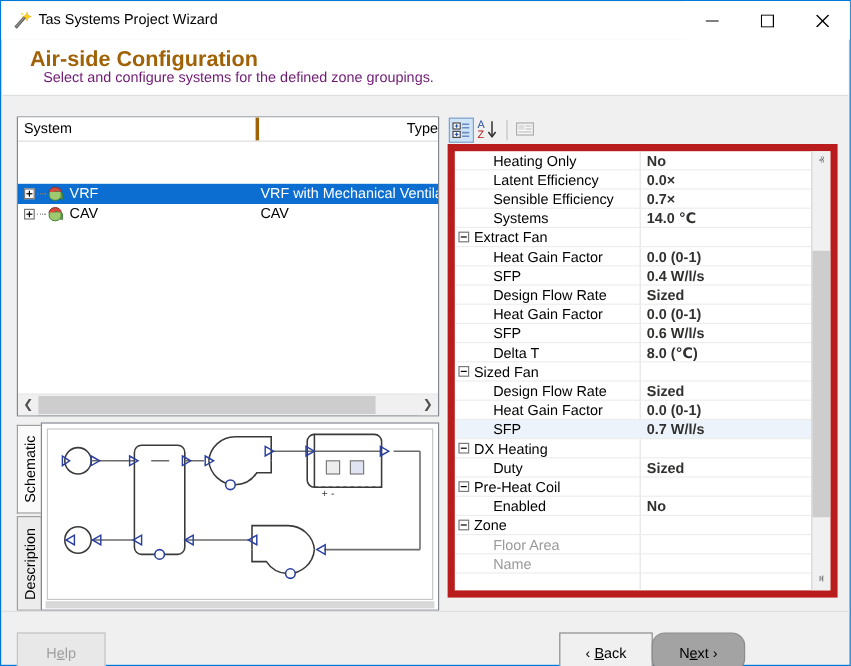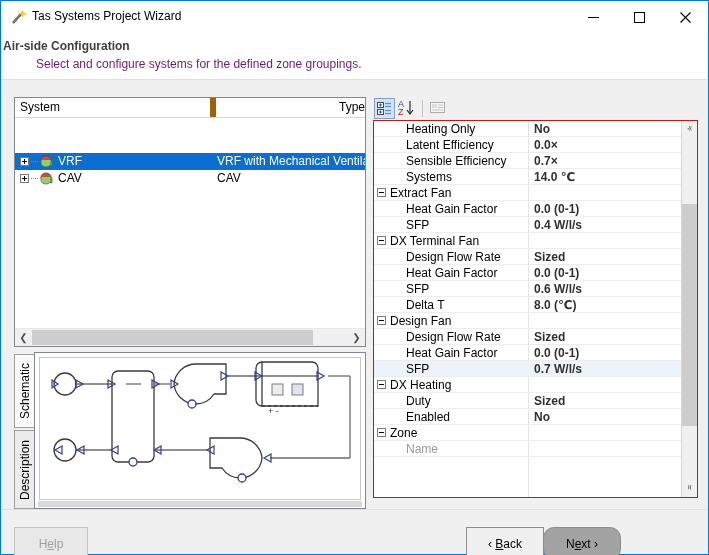--- a/index.html
+++ b/index.html
@@ -29,21 +29,21 @@
   .cap-btn{
     width:46px;height:32px;display:flex;align-items:center;justify-content:center;
     background:#ffffff;
   }
 
   
   .header{
     position:absolute;left:1px;top:32px;right:1px;height:47px;background:#ffffff;
   }
   .hdr-title{
-    position:absolute;left:1px;top:6px;font-size:12px;font-weight:bold;color:#404040;
+    position:absolute;left:23px;top:6px;font-size:18px;font-weight:bold;color:#a16207;
   }
   .hdr-sub{
     position:absolute;left:34px;top:24px;font-size:12px;color:#701a75;
   }
   .hdr-rule{
     position:absolute;left:0;top:46px;right:0;height:1px;background:#dfdfdf;
   }
 
   
   .content{
@@ -55,21 +55,21 @@
     position:absolute;left:12px;top:17px;width:352px;height:250px;
     background:#fff;border:1px solid #828790;box-sizing:border-box;
   }
   .tree-head{
     position:absolute;left:0;top:0;right:0;height:19px;background:#fff;
     border-bottom:1px solid #d6d6d6;
   }
   .th{
     position:absolute;top:0;height:19px;line-height:19px;font-size:12px;
     padding-left:5px;box-sizing:border-box;background:#fff;
-    border-right:6px solid #a16207;white-space:nowrap;overflow:hidden;
+    border-right:3px solid #a16207;white-space:nowrap;overflow:hidden;
   }
   .th-system{left:0;width:201px;}
   .th-type{left:201px;right:0;border-right:none;text-align:right;}
   .tree-rows{position:absolute;left:0;top:19px;right:0;bottom:0;overflow:hidden;margin-top:36px;}
   .trow{
     position:relative;height:17px;line-height:17px;font-size:12px;white-space:nowrap;
   }
   .trow.sel{background:#0b6ed0;color:#fff;}
   .t-expander{
     position:absolute;left:5px;top:4px;width:9px;height:9px;
@@ -143,21 +143,21 @@
     position:absolute;top:1px;width:21px;height:21px;box-sizing:border-box;
   }
   .tb-btn.pressed{background:#cfe4f7;border:1px solid #7da2ce;}
   .tb-cat{left:1px;}
   .tb-az{left:24px;}
   .tb-sep{position:absolute;left:49px;top:3px;width:1px;height:17px;background:#c4c4c4;}
   .tb-pages{left:55px;opacity:.45;}
 
   .pgrid{
     position:absolute;left:0;top:23px;right:0;bottom:0;
-    background:#fff;border:1px solid #b91c1c;box-sizing:border-box;overflow:hidden;
+    background:#fff;border:6px solid #b91c1c;box-sizing:border-box;overflow:hidden;
   }
   .pg-scrollarea{position:absolute;left:0;top:0;right:16px;bottom:0;overflow:hidden;}
   .prow{
     position:relative;height:16px;line-height:16px;font-size:12px;
     border-bottom:1px solid #ededed;box-sizing:border-box;white-space:nowrap;
   }
   .prow.cat{font-size:12px;}
   .prow.selrow{background:#ecf3fb;}
   .p-exp{
     position:absolute;left:3px;top:3px;width:9px;height:9px;
@@ -416,43 +416,39 @@
                 <span class="p-name lvl0">Extract Fan</span>
               </div>
               <div class="prow">
                 <span class="p-name lvl1">Heat Gain Factor</span>
                 <span class="p-val">0.0 (0-1)</span>
               </div>
               <div class="prow">
                 <span class="p-name lvl1">SFP</span>
                 <span class="p-val">0.4 W/l/s</span>
               </div>
+              <div class="prow">
+                <span class="p-name lvl1">Design Flow Rate</span>
+                <span class="p-val">Sized</span>
+              </div>
+              <div class="prow">
+                <span class="p-name lvl1">Heat Gain Factor</span>
+                <span class="p-val">0.0 (0-1)</span>
+              </div>
+              <div class="prow">
+                <span class="p-name lvl1">SFP</span>
+                <span class="p-val">0.6 W/l/s</span>
+              </div>
+              <div class="prow">
+                <span class="p-name lvl1">Delta T</span>
+                <span class="p-val">8.0 (℃)</span>
+              </div>
               <div class="prow cat">
                 <span class="p-exp"></span>
-                <span class="p-name lvl0">DX Terminal Fan</span>
-              </div>
-              <div class="prow">
-                <span class="p-name lvl1">Design Flow Rate</span>
-                <span class="p-val">Sized</span>
-              </div>
-              <div class="prow">
-                <span class="p-name lvl1">Heat Gain Factor</span>
-                <span class="p-val">0.0 (0-1)</span>
-              </div>
-              <div class="prow">
-                <span class="p-name lvl1">SFP</span>
-                <span class="p-val">0.6 W/l/s</span>
-              </div>
-              <div class="prow">
-                <span class="p-name lvl1">Delta T</span>
-                <span class="p-val">8.0 (℃)</span>
-              </div>
-              <div class="prow cat">
-                <span class="p-exp"></span>
-                <span class="p-name lvl0">Design Fan</span>
+                <span class="p-name lvl0">Sized Fan</span>
               </div>
               <div class="prow">
                 <span class="p-name lvl1">Design Flow Rate</span>
                 <span class="p-val">Sized</span>
               </div>
               <div class="prow">
                 <span class="p-name lvl1">Heat Gain Factor</span>
                 <span class="p-val">0.0 (0-1)</span>
               </div>
               <div class="prow selrow">
@@ -460,27 +456,34 @@
                 <span class="p-val">0.7 W/l/s</span>
               </div>
               <div class="prow cat">
                 <span class="p-exp"></span>
                 <span class="p-name lvl0">DX Heating</span>
               </div>
               <div class="prow">
                 <span class="p-name lvl1">Duty</span>
                 <span class="p-val">Sized</span>
               </div>
+              <div class="prow cat">
+                <span class="p-exp"></span>
+                <span class="p-name lvl0">Pre-Heat Coil</span>
+              </div>
               <div class="prow">
                 <span class="p-name lvl1">Enabled</span>
                 <span class="p-val">No</span>
               </div>
               <div class="prow cat">
                 <span class="p-exp"></span>
                 <span class="p-name lvl0">Zone</span>
+              </div>
+              <div class="prow">
+                <span class="p-name lvl1 dim">Floor Area</span>
               </div>
               <div class="prow">
                 <span class="p-name lvl1 dim">Name</span>
               </div>
             </div>
         </div>
         <div class="pg-vscroll">
           <div class="vs-arrow vs-up">ⱏ</div>
           <div class="vs-thumb"></div>
           <div class="vs-arrow vs-down">ⱝ</div>

